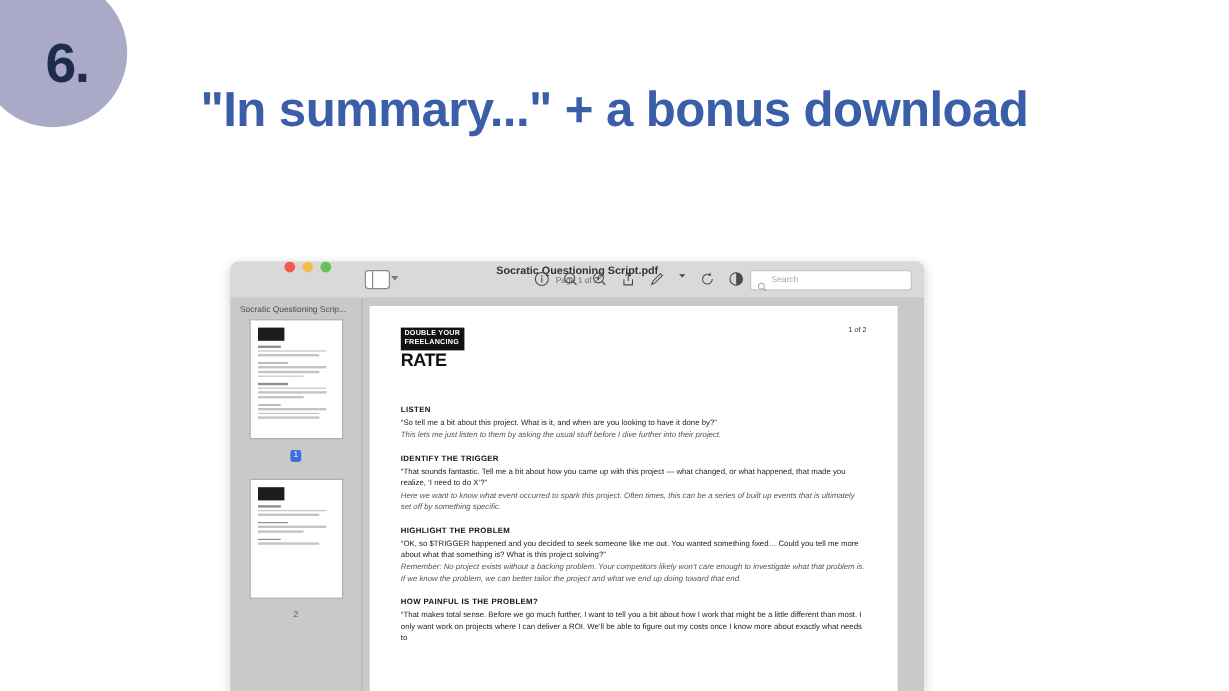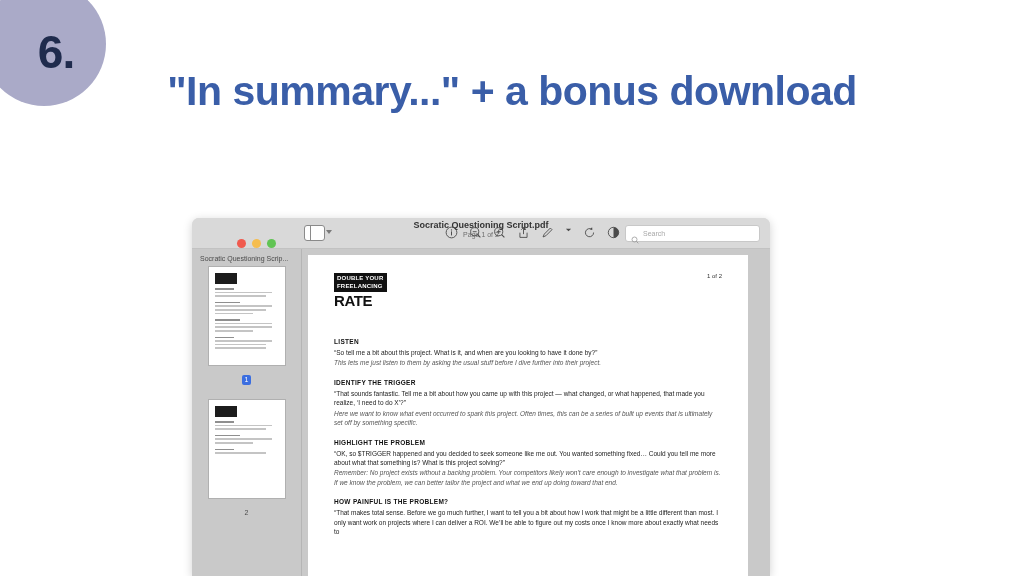--- a/index.html
+++ b/index.html
@@ -68,21 +68,21 @@
     box-shadow: 0 2px 10px rgba(0,0,0,0.18);
     overflow: hidden;
   }
 
   .titlebar {
     position: relative;
     height: 30px;
     background: #d9d9d9;
     border-bottom: 1px solid #c2c2c2;
     display: flex;
-    align-items: flex-end;
+    align-items: flex-start;
     padding-left: 36px;
   }
   .traffic {
     display: flex;
     gap: 6px;
     padding-left: 9px;
   }
   .dot { width: 9px; height: 9px; border-radius: 50%; }
   .dot.red { background: #f05a4e; }
   .dot.yellow { background: #f5bd4f; }

